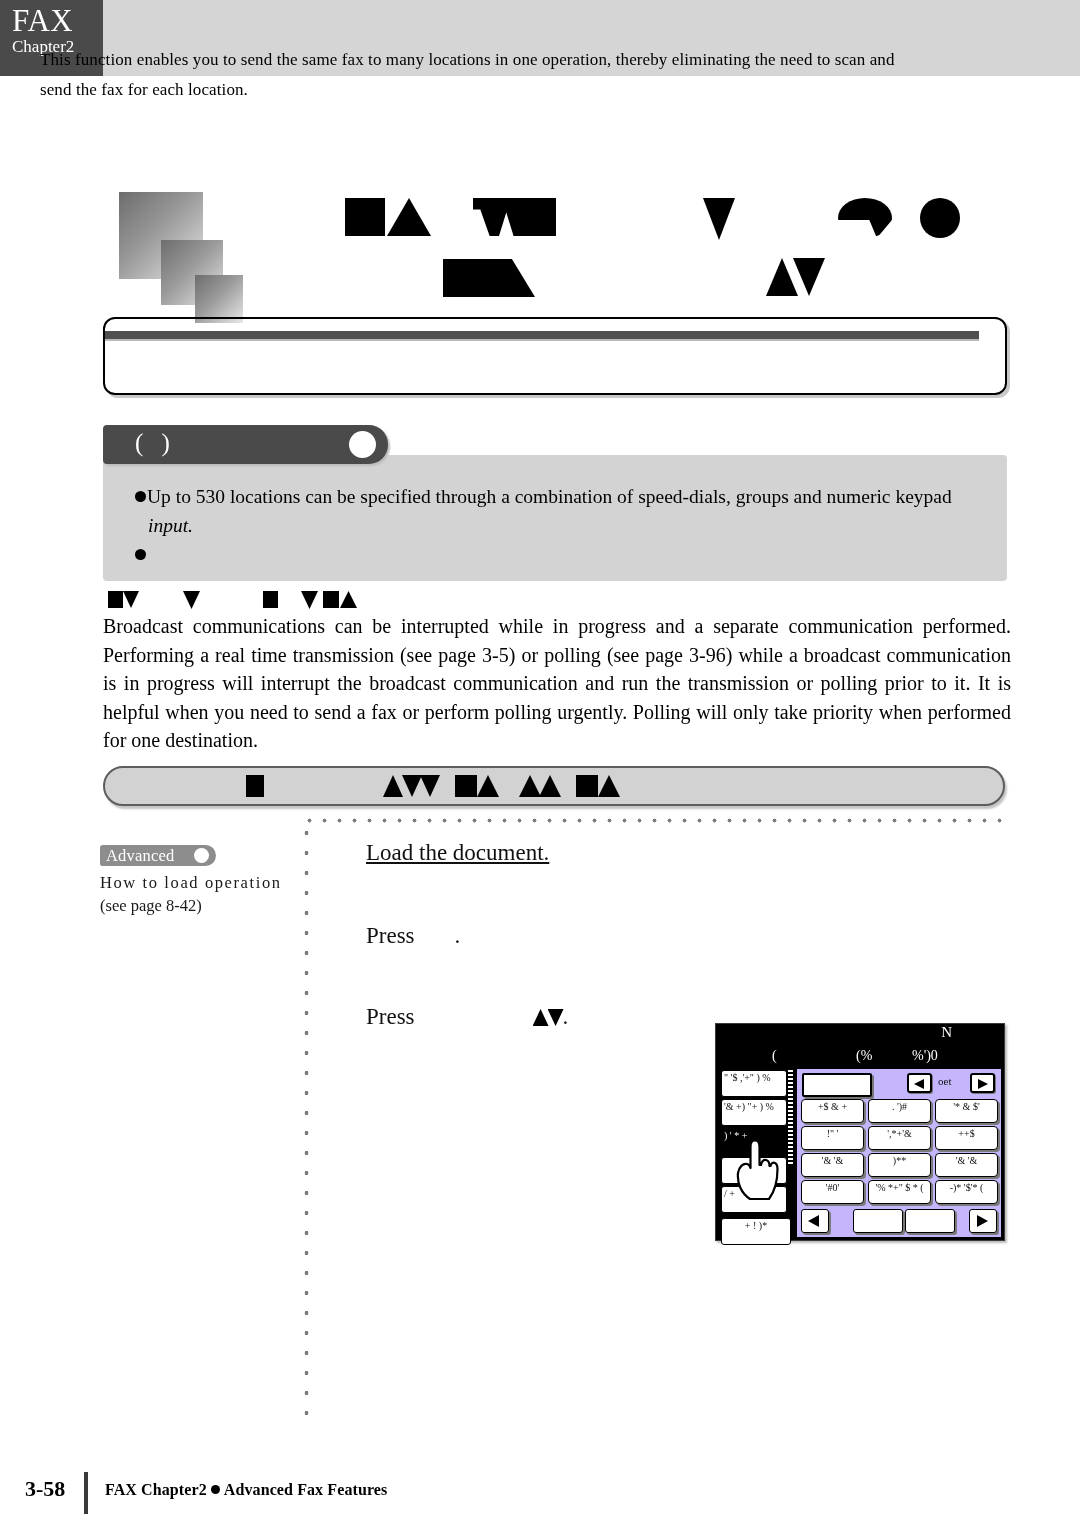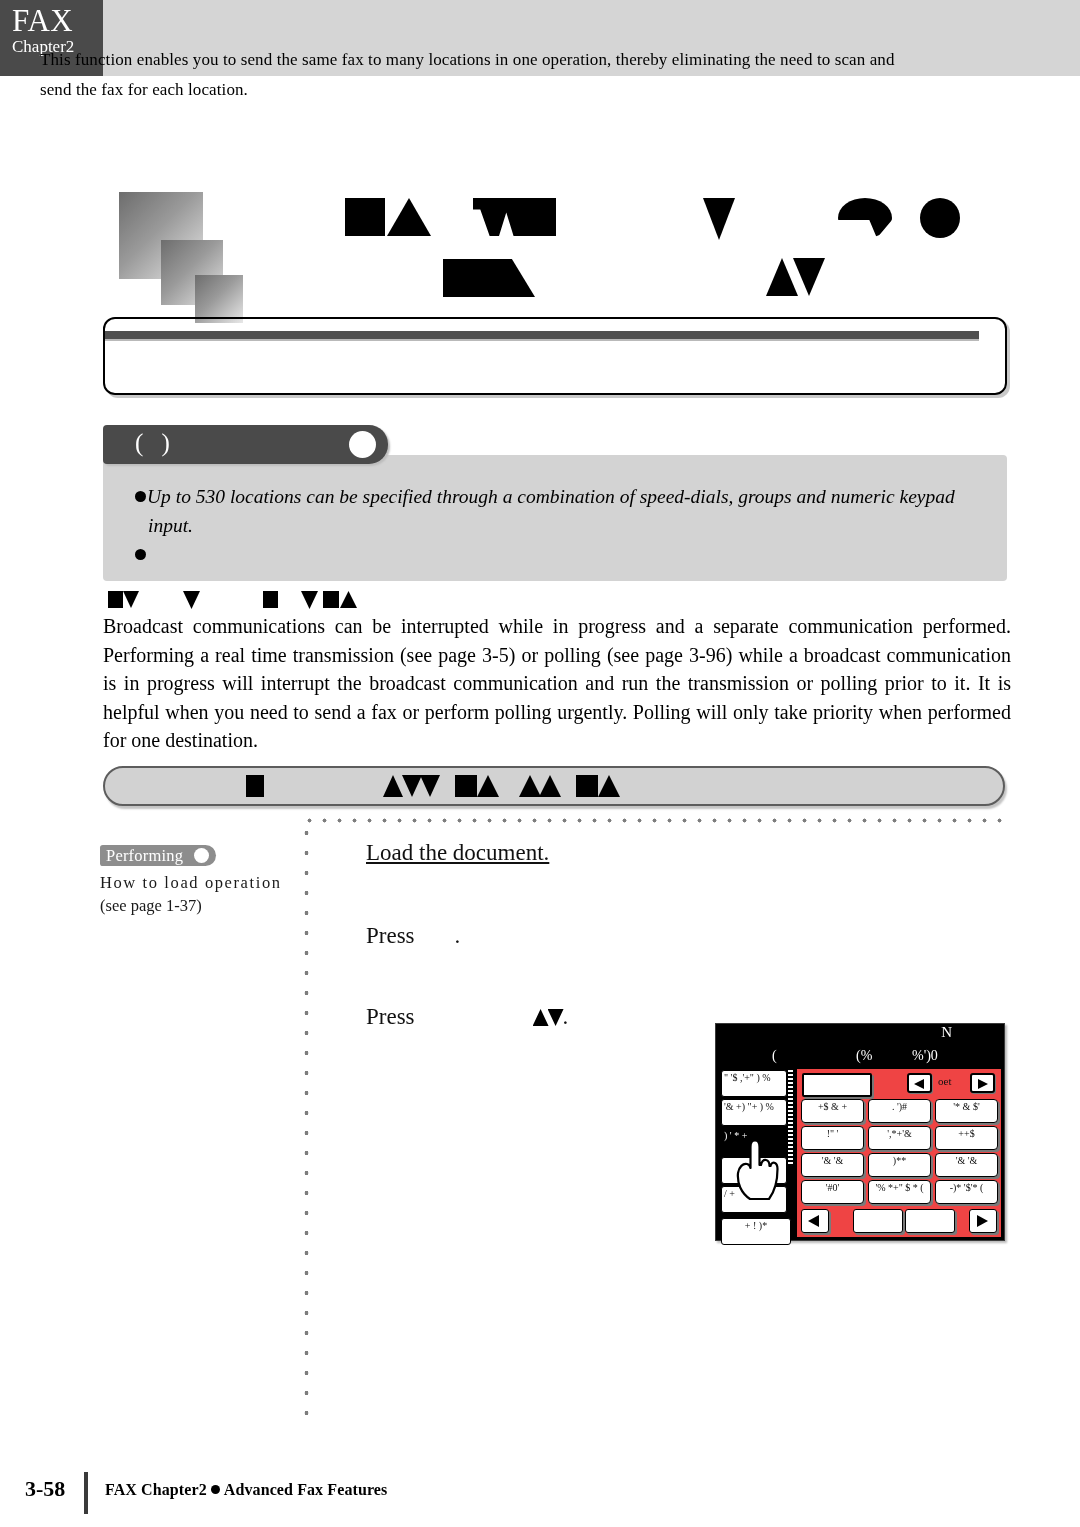--- a/index.html
+++ b/index.html
@@ -128,21 +128,21 @@
     background: #ffffff;
     border-radius: 50%;
   }
   .bullets {
     position: absolute;
     left: 135px; top: 482px;
     width: 858px;
     font-size: 19.5px;
     line-height: 29px;
   }
-  .bullet-line { display: block; font-style: italic; }
+  .bullet-line { display: block; }
   .bullet-dot {
     display: inline-block;
     width: 11px; height: 11px;
     background: #000;
     border-radius: 50%;
     margin-right: 1px;
     vertical-align: 1px;
   }
   .bullet-indent { display: block; padding-left: 13px; font-style: italic; }
 
@@ -310,21 +310,21 @@
     position: absolute;
     left: 69px; top: 2px;
     width: 5px; height: 96px;
     background: repeating-linear-gradient(#fff 0 2px, #000 2px 4px);
   }
 
   .lcd-right {
     position: absolute;
     left: 80px; top: 44px;
     width: 206px; height: 170px;
-    background: #ef4444;
+    background: #c4b5fd;
     border: 1.5px solid #000;
     box-sizing: border-box;
   }
   .lcd-field {
     position: absolute;
     left: 5px; top: 4px;
     width: 66px; height: 20px;
     background: #fff;
     border: 2px solid #000;
     border-radius: 2px;
@@ -512,25 +512,25 @@
   <div class="glyph g-tri-dn" style="left:317px; top:2px; width:20px; height:22px;"></div>
   <div class="glyph g-sq" style="left:352px; top:2px; width:22px; height:22px;"></div>
   <div class="glyph g-tri-up" style="left:374px; top:2px; width:22px; height:22px;"></div>
   <div class="glyph g-tri-up" style="left:416px; top:2px; width:22px; height:22px;"></div>
   <div class="glyph g-tri-up" style="left:436px; top:2px; width:22px; height:22px;"></div>
   <div class="glyph g-sq" style="left:473px; top:2px; width:22px; height:22px;"></div>
   <div class="glyph g-tri-up" style="left:495px; top:2px; width:22px; height:22px;"></div>
 </div>
 
 <div class="ref-badge">
-  <span class="ref-badge-label">Performing</span>
+  <span class="ref-badge-label">Advanced</span>
   <span class="ref-badge-dot"></span>
 </div>
 <div class="ref-line1">How to load operation</div>
-<div class="ref-line2">(see page 1-37)</div>
+<div class="ref-line2">(see page 8-42)</div>
 
 <div class="dot-h"></div>
 <div class="dot-v"></div>
 
 <div class="step step-1">
   <span>Load the document.</span>
 </div>
 
 <div class="step step-2">
   <span>Press</span><span class="step-gap"></span><span>.</span>

